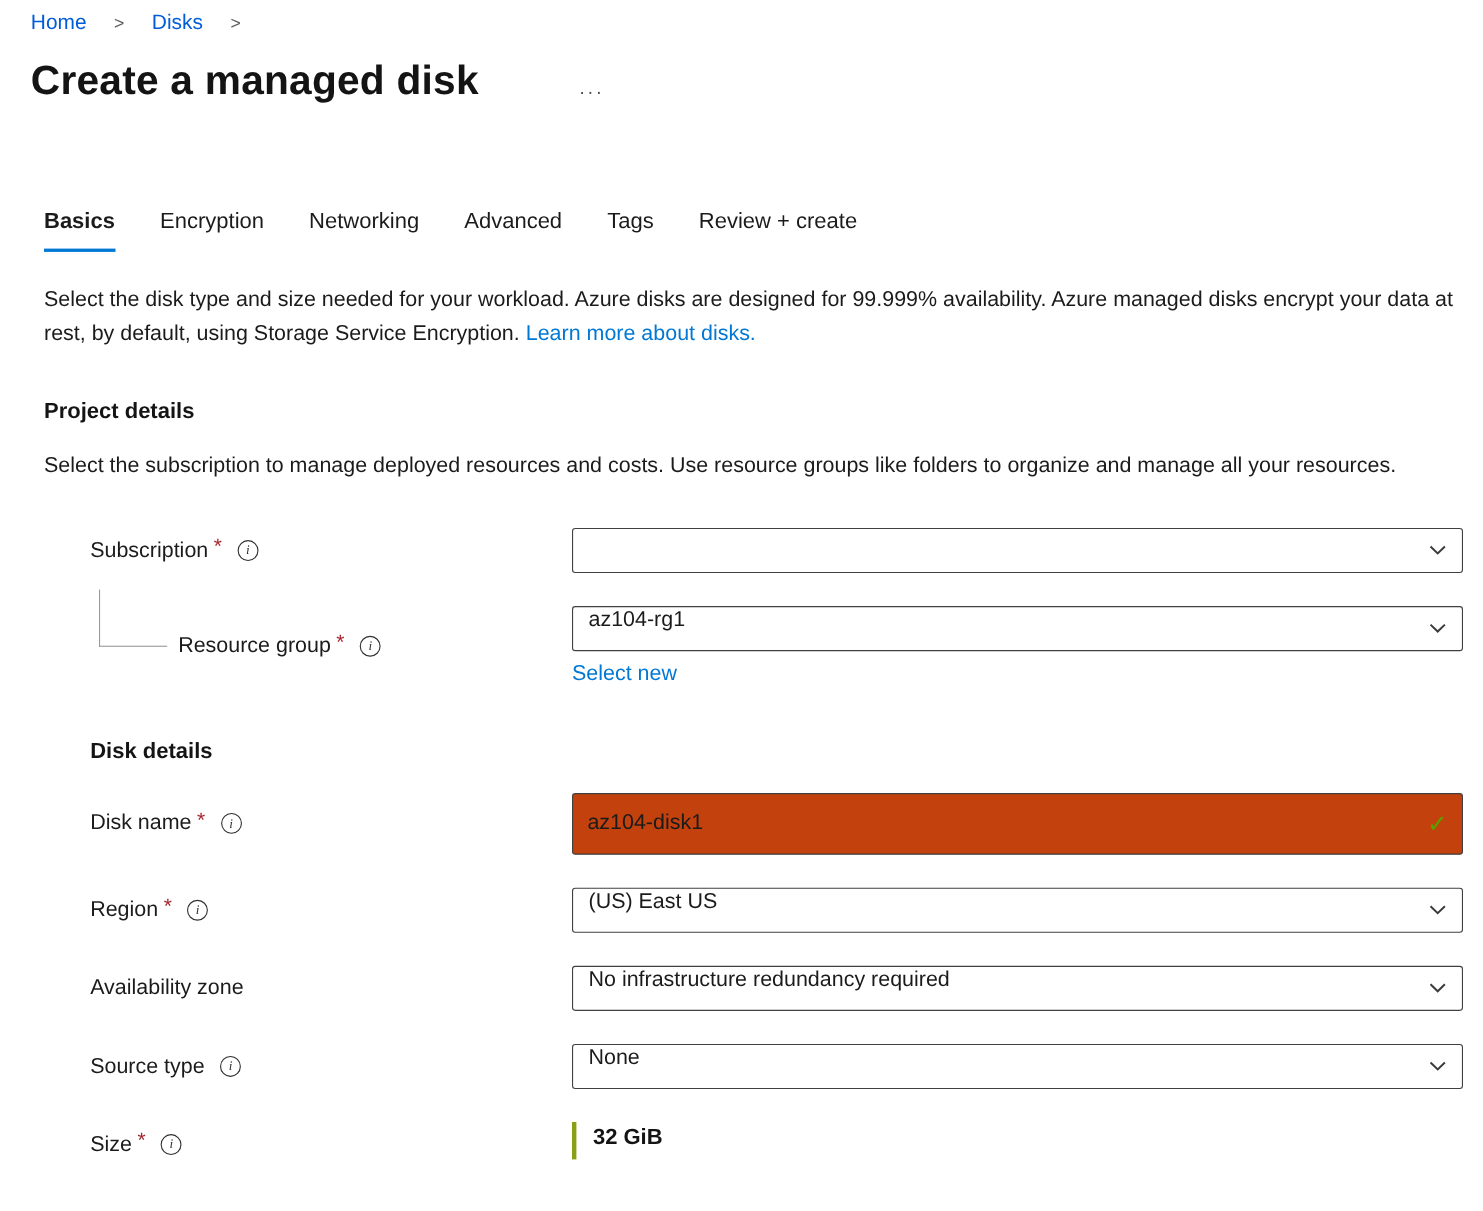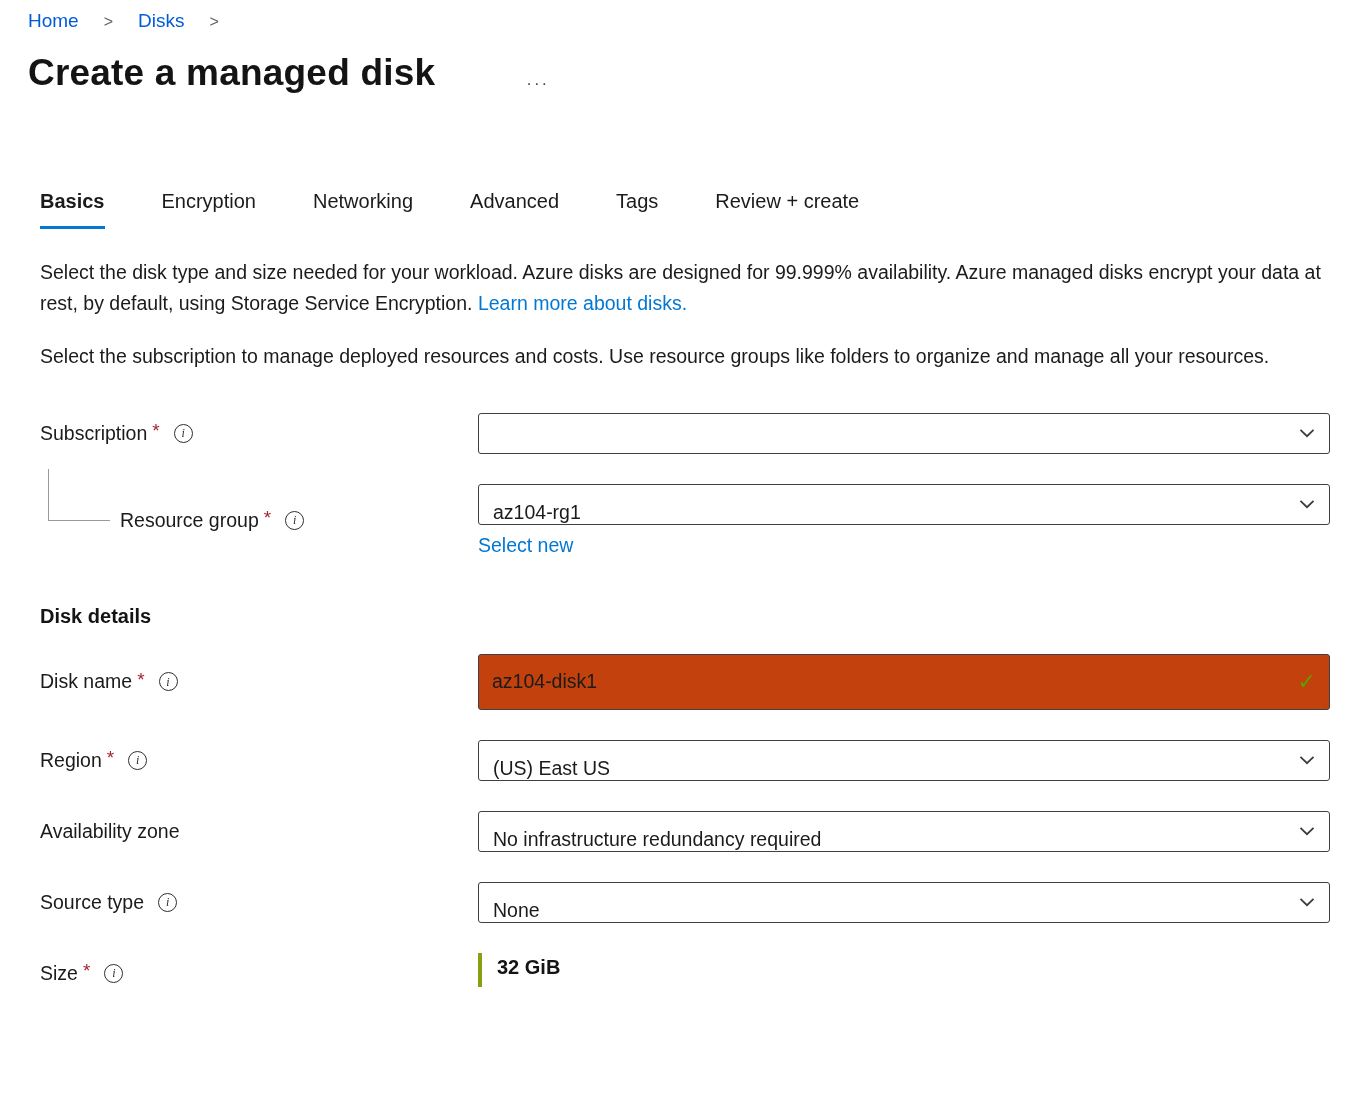--- a/index.html
+++ b/index.html
@@ -16,50 +16,50 @@
   .breadcrumb { margin-left:-12px; font-size:19px; display:flex; align-items:center; gap:25px; }
   .breadcrumb a { color:#015cda; text-decoration:none; cursor:pointer; }
   .breadcrumb .sep { color:#605e5c; font-size:16px; position:relative; top:1px; }
 
   
   .title-row { margin-left:-12px; margin-top:20px; display:flex; align-items:flex-end;gap:45px; }
   .title-row h1 { font-size:37px; font-weight:700; color:#141414; letter-spacing:0.2px; }
   .more-btn { margin-left:46px; margin-top:14px; color:#494949; font-size:17px; letter-spacing:2px; cursor:pointer; }
 
   
-  .tabs { margin-top:96px; display:flex; align-items:flex-end;gap:16px; }
+  .tabs { margin-top:96px; display:flex; align-items:flex-end; }
   .tab { font-size:20px; color:#1b1b1b; padding-bottom:13px; margin-right:41px; cursor:pointer; border-bottom:3px solid transparent; }
   .tab.active { font-weight:700; border-bottom-color:#0078d4; }
 
   
   .para { margin-top:28px; font-size:19.5px; line-height:1.6; max-width:1285px; color:#1b1b1b; }
   .para a { color:#0078d4; text-decoration:none; cursor:pointer; }
 
   .section-heading { margin-top:44px; font-size:20px; font-weight:700; color:#141414; }
   .section-desc { margin-top:22px; }
 
   
-  .form { margin-top:40px; }
+  .form { margin-top:40px;margin-left:42px; }
   .form-row { display:flex; align-items:center; margin-bottom:30px; }
   .label-cell { width:438px; flex:none; display:flex; align-items:center; position:relative; }
   .field-label { font-size:19.5px; color:#1b1b1b; }
   .req { color:#a4262c; font-size:19px; margin-left:5px; position:relative; top:-2px; }
   .info-icon {
     width:19px; height:19px; margin-left:14px; flex:none;
     border:1.5px solid #2f2f2f; border-radius:50%;
     display:inline-flex; align-items:center; justify-content:center;
     font-size:12px; font-style:italic; font-family:"Liberation Serif",serif;
     color:#2f2f2f; cursor:pointer; line-height:1;
   }
   .control-cell { flex:1; max-width:852px; display:flex; flex-direction:column; }
 
   .dropdown {
     position:relative; height:41px; background:#fff;
     border:1px solid #404040; border-radius:3px;
-    display:flex; align-items:flex-end;
+    display:flex; align-items:flex-start;
     padding:0 44px 0 14px; font-size:19.5px; cursor:pointer;
   }
   .dropdown .chev { position:absolute; right:13px; top:50%; transform:translateY(-50%); display:flex; }
 
   .input-wrap { position:relative; }
   .textbox {
     width:100%; height:56px; background:#c2410c;
     border:1px solid #404040; border-radius:3px;
     padding:0 44px 0 13px; font-size:19.5px;
     font-family:"Liberation Sans","DejaVu Sans",sans-serif; color:#1b1b1b; outline:none;
@@ -105,20 +105,21 @@
     <span class="tab">Advanced</span>
     <span class="tab">Tags</span>
     <span class="tab">Review + create</span>
   </div>
 
   <p class="para">
     <span>Select the disk type and size needed for your workload. Azure disks are designed for 99.999% availability. Azure managed disks encrypt your data at rest, by default, using Storage Service Encryption.</span>
     <a>Learn more about disks.</a>
   </p>
 
+  <h2 class="section-heading">Project details</h2>
 
   <p class="para section-desc">Select the subscription to manage deployed resources and costs. Use resource groups like folders to organize and manage all your resources.</p>
 
   <div class="form">
 
     <div class="form-row">
       <div class="label-cell">
         <span class="field-label">Subscription</span>
         <span class="req">*</span>
         <span class="info-icon">i</span>

